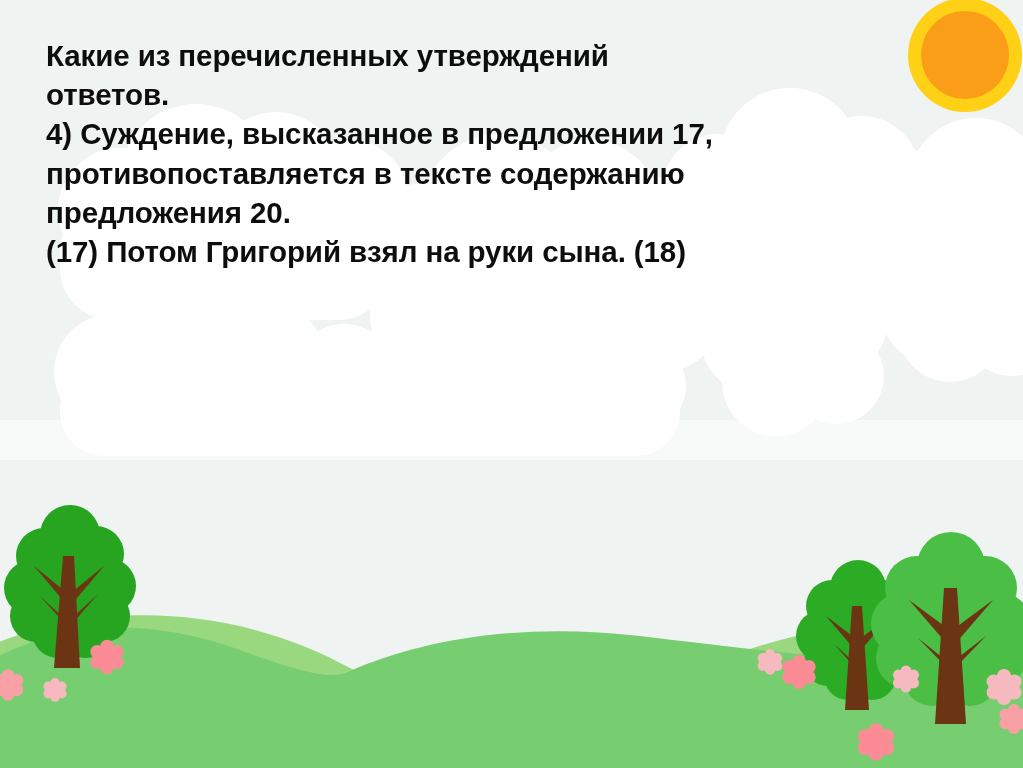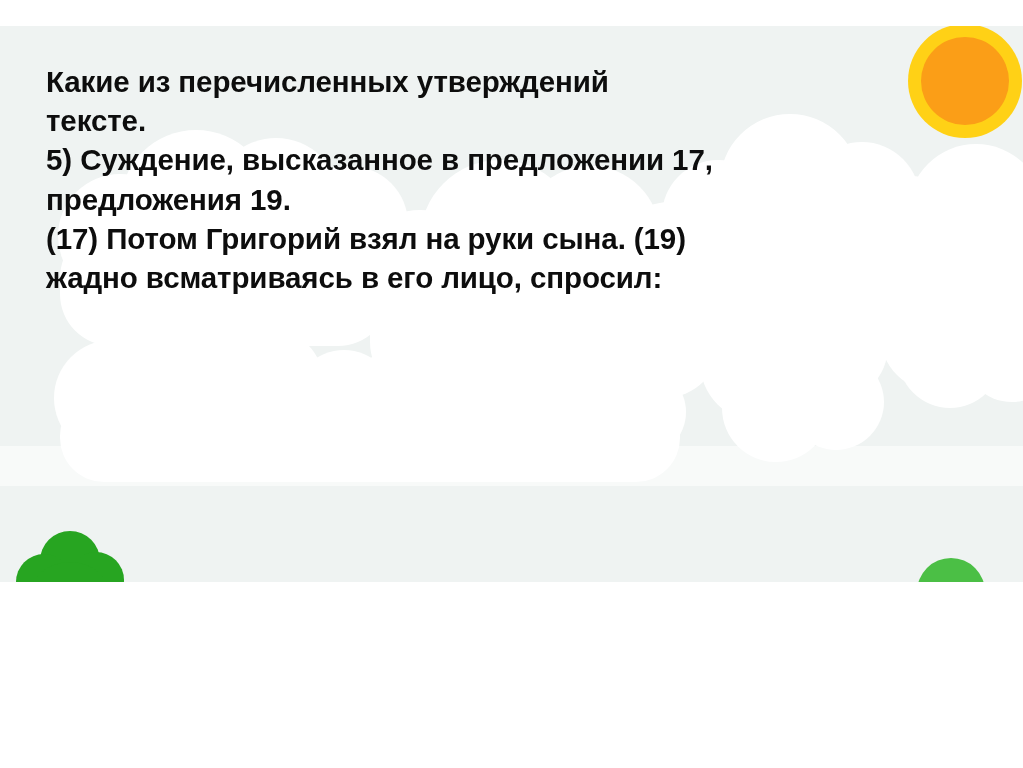--- a/index.html
+++ b/index.html
@@ -4,25 +4,24 @@
 <title>Slide</title>
 <style>
   html, body {
     margin: 0;
     padding: 0;
     background: #ffffff;
   }
   #slide {
     position: relative;
     width: 1023px;
-    height: 556px;
+    height: 768px;
     overflow: hidden;
     background: #7dd3fc;
     font-family: "Liberation Sans", "DejaVu Sans", sans-serif;
-    margin-top: 26px;
   }
   #scenery {
     position: absolute;
     inset: 0;
     width: 1023px;
     height: 768px;
     display: block;
   }
   #text-block {
     position: absolute;
@@ -267,20 +266,20 @@
     </g>
 
     <g>
       <circle cx="965" cy="55" r="57" fill="#ffd116"></circle>
       <circle cx="965" cy="55" r="44" fill="#fb9e17"></circle>
     </g>
   </svg>
 
   <div id="text-block">
     <div class="text-line">Какие из перечисленных утверждений</div>
-    <div class="text-line">тексте.</div>
-    <div class="text-line">5) Суждение, высказанное в предложении 17,</div>
-    <div class="text-line">предложения 19.</div>
-    <div class="text-line">(17) Потом Григорий взял на руки сына. (19)</div>
-    <div class="text-line">жадно всматриваясь в его лицо, спросил:</div>
+    <div class="text-line">ответов.</div>
+    <div class="text-line">4) Суждение, высказанное в предложении 17,</div>
+    <div class="text-line">противопоставляется в тексте содержанию</div>
+    <div class="text-line">предложения 20.</div>
+    <div class="text-line">(17) Потом Григорий взял на руки сына. (18)</div>
   </div>
 
 </div>
 
 </body></html>

